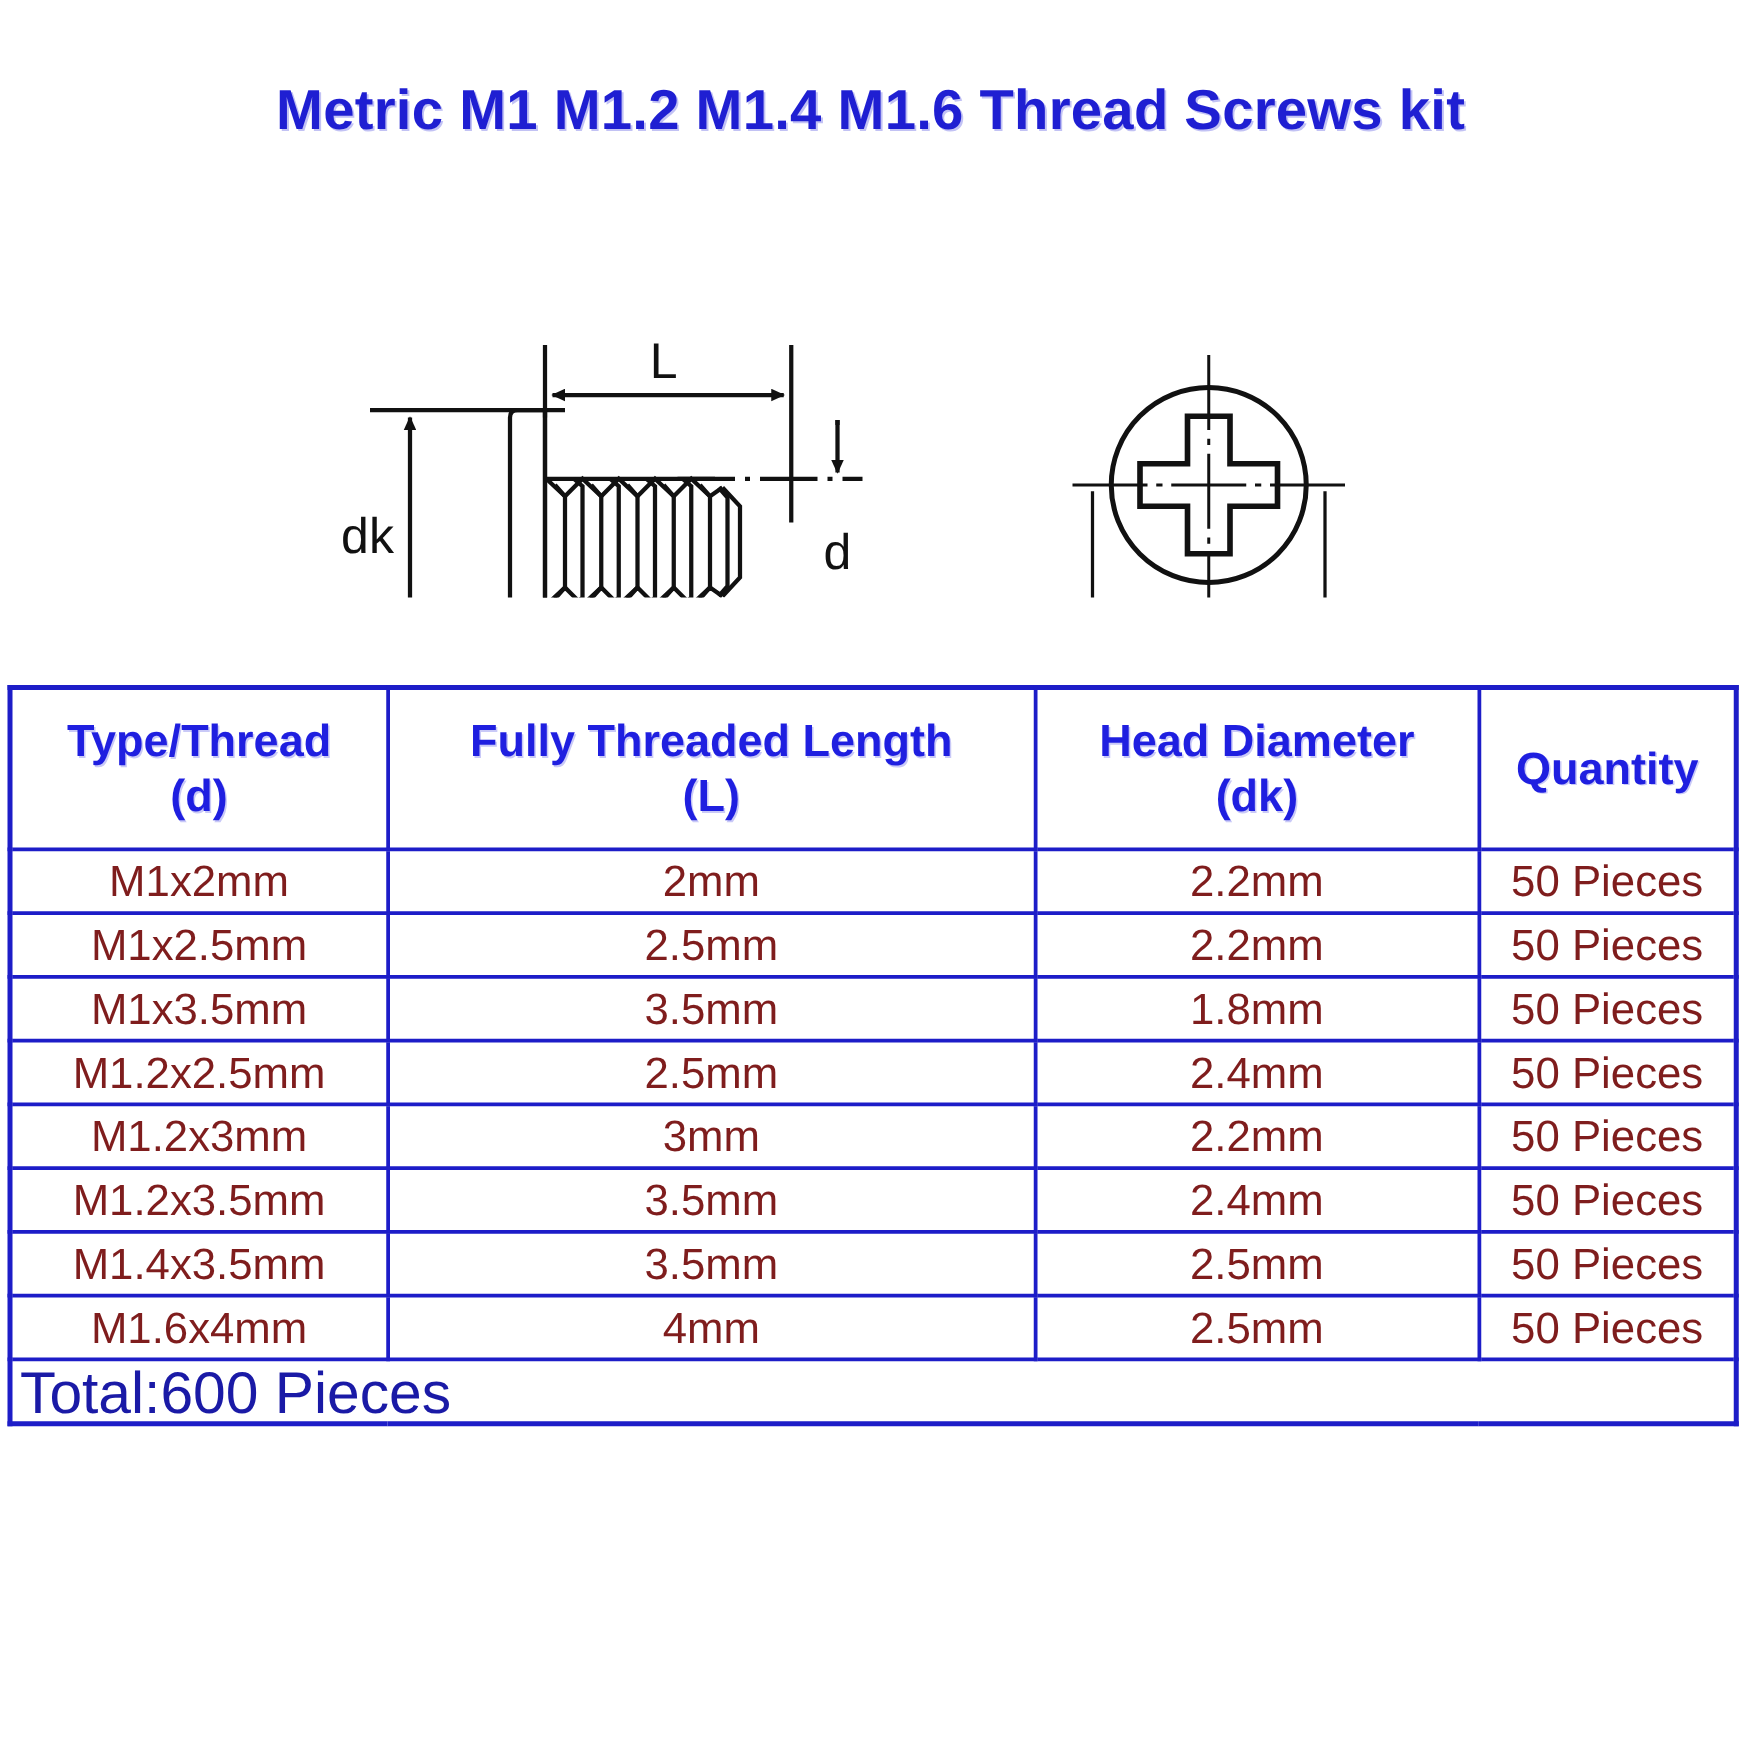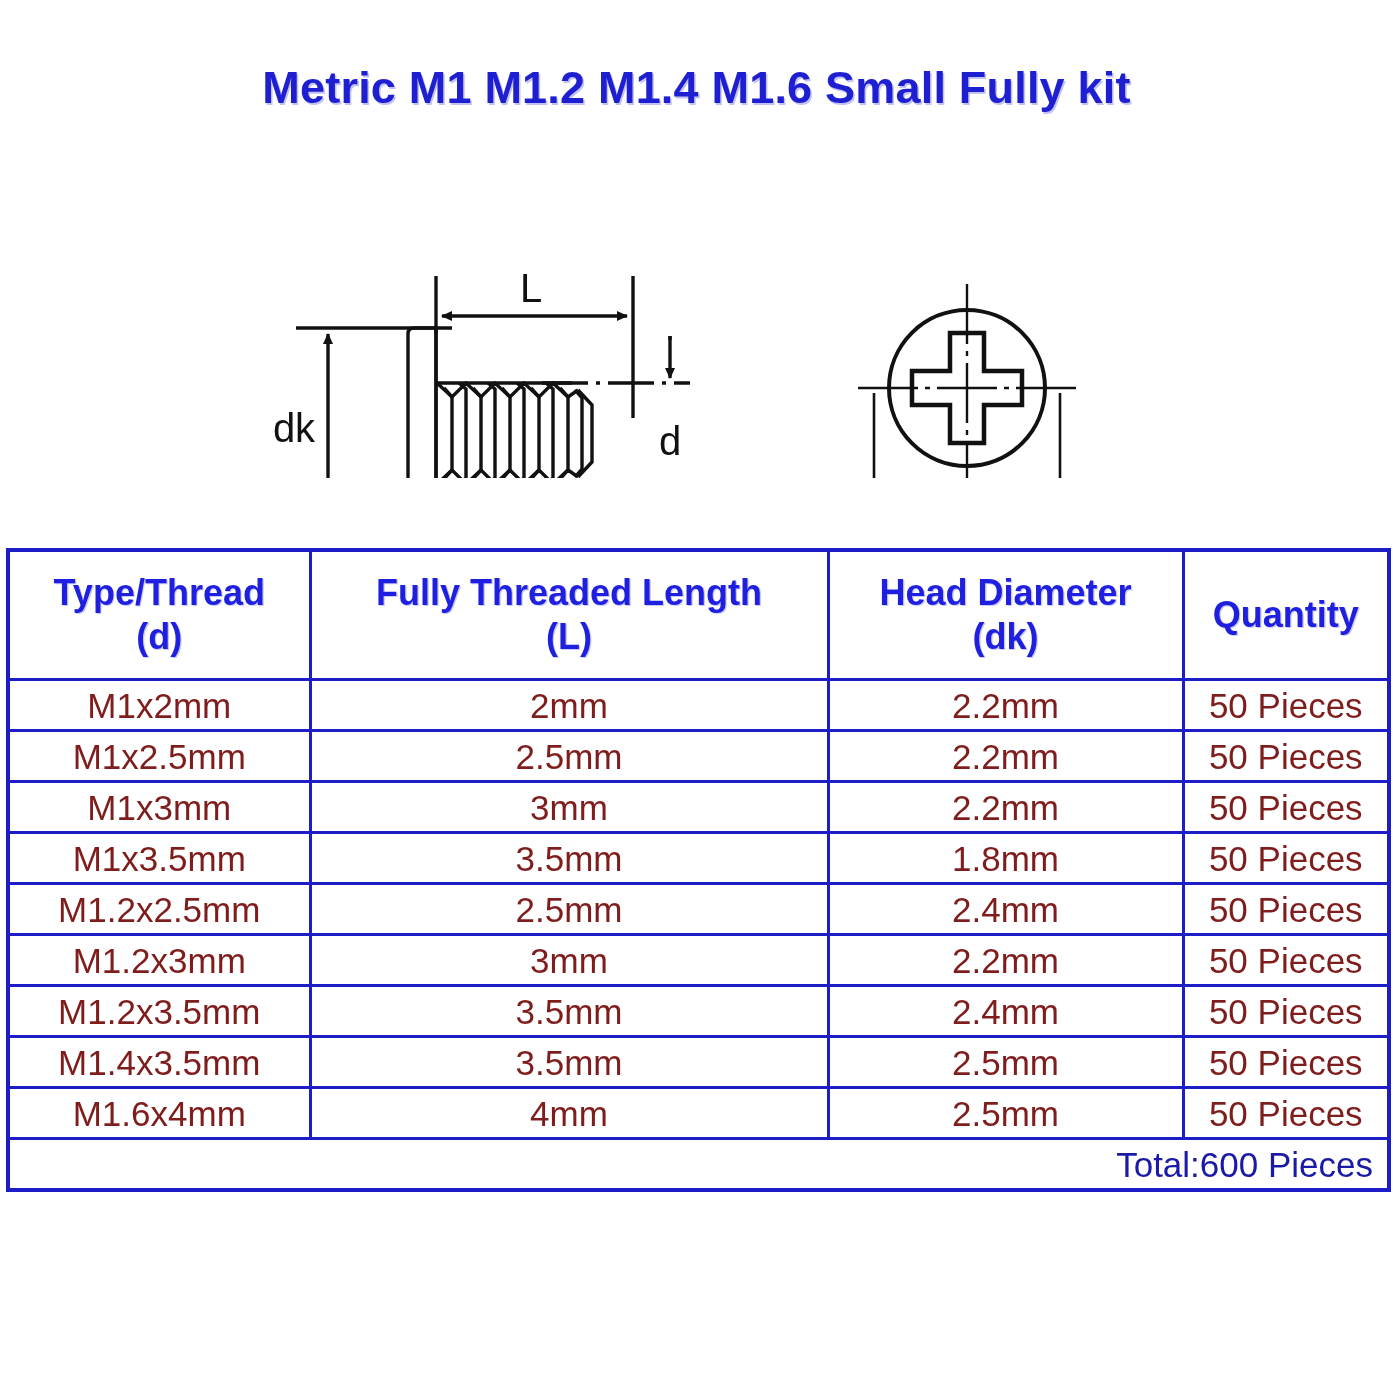--- a/index.html
+++ b/index.html
@@ -86,39 +86,38 @@
     font-size: 35px;
     text-align: center;
     vertical-align: middle;
     height: 48px;
     padding: 0 6px;
     line-height: 1.0;
     white-space: nowrap;
   }
   td.total-cell {
     color: #1a1aa6;
-    font-size: 35px;
-    text-align: right;
+    font-size: 47px;
     vertical-align: middle;
     height: 48px;
     padding: 0 14px 0 6px;
     line-height: 1.0;
     white-space: nowrap;
   }
 
   .col-d  { width: 302px; }
   .col-l  { width: 518px; }
   .col-dk { width: 355px; }
   .col-q  { width: 206px; }
 </style>
 </head>
 <body>
 
 <div class="title-bar">
-  <span class="title-text">Metric M1 M1.2 M1.4 M1.6 Small Fully kit</span>
+  <span class="title-text">Metric M1 M1.2 M1.4 M1.6 Thread Screws kit</span>
 </div>
 
 <div class="diagram-area">
 
   <svg class="diagram-svg" width="1393" height="400" viewBox="0 0 1393 400">
     <defs>
       <marker id="arrHead" markerWidth="12" markerHeight="12" refX="10" refY="5" orient="auto" markerUnits="userSpaceOnUse">
         <path d="M0,0 L11,5 L0,10 Z" fill="#111111"></path>
       </marker>
       <marker id="arrTail" markerWidth="12" markerHeight="12" refX="1" refY="5" orient="auto" markerUnits="userSpaceOnUse">
@@ -237,26 +236,20 @@
           <td class="cell">2.2mm</td>
           <td class="cell">50 Pieces</td>
         </tr>
         <tr>
           <td class="cell">M1x2.5mm</td>
           <td class="cell">2.5mm</td>
           <td class="cell">2.2mm</td>
           <td class="cell">50 Pieces</td>
         </tr>
         <tr>
-          <td class="cell">M1x3mm</td>
-          <td class="cell">3mm</td>
-          <td class="cell">2.2mm</td>
-          <td class="cell">50 Pieces</td>
-        </tr>
-        <tr>
           <td class="cell">M1x3.5mm</td>
           <td class="cell">3.5mm</td>
           <td class="cell">1.8mm</td>
           <td class="cell">50 Pieces</td>
         </tr>
         <tr>
           <td class="cell">M1.2x2.5mm</td>
           <td class="cell">2.5mm</td>
           <td class="cell">2.4mm</td>
           <td class="cell">50 Pieces</td>

